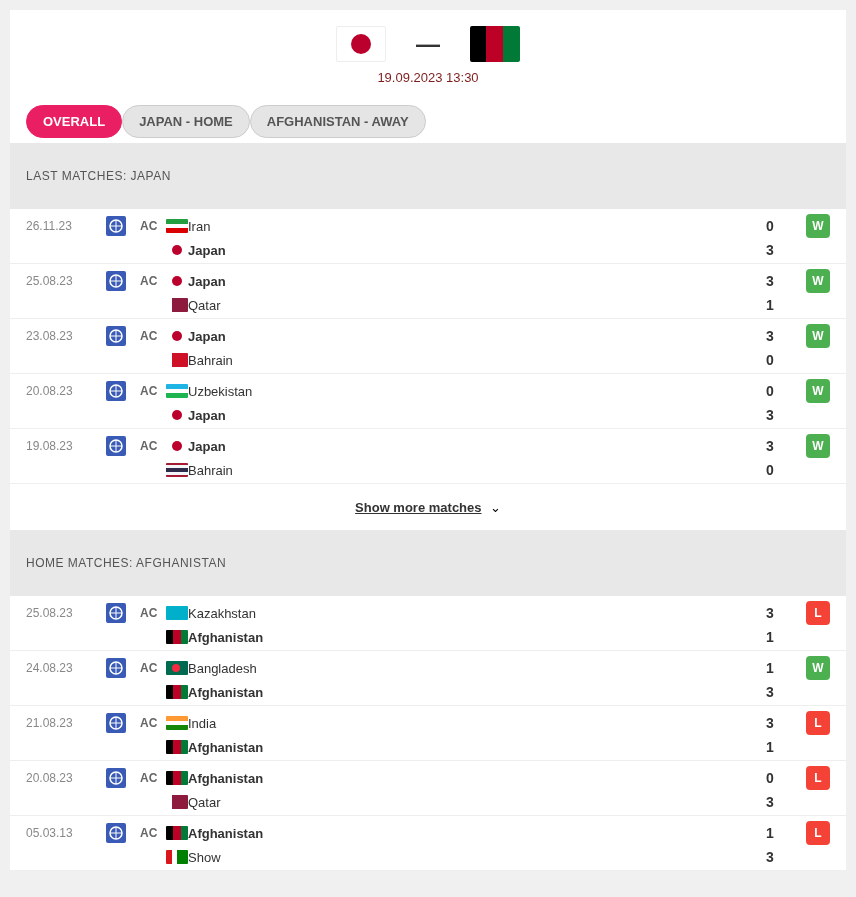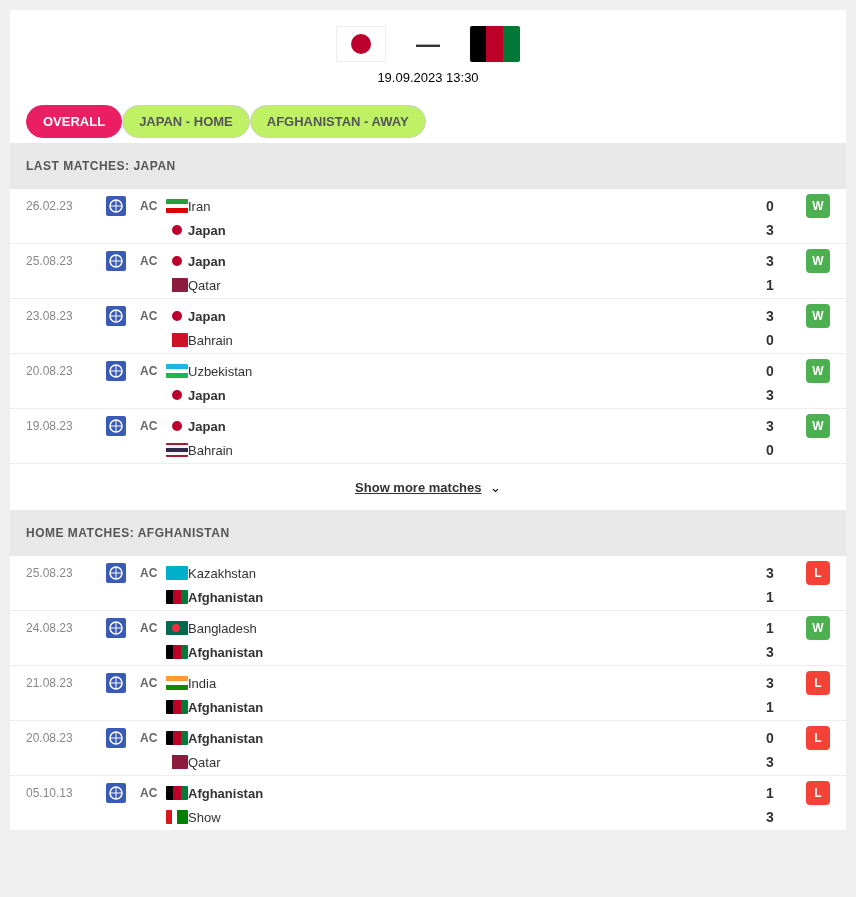--- a/index.html
+++ b/index.html
@@ -2,29 +2,29 @@
 <html><head>
   <meta charset="utf-8">
   <style>
     * { box-sizing: border-box; margin: 0; padding: 0; }
     body { font-family: Arial, sans-serif; background: #f0f0f0; display: flex; justify-content: center; padding: 10px; }
     .container { width: 856px; background: #fff; }
 
     
     .match-header { display: flex; align-items: center; justify-content: center; padding: 16px 20px 8px; gap: 30px; }
     .match-score-dash { font-size: 24px; font-weight: bold; color: #333; }
-    .match-datetime { text-align: center; color: #000000; font-size: 13px; padding-bottom: 12px; }
+    .match-datetime { text-align: center; color: #7f1d1d; font-size: 13px; padding-bottom: 12px; }
 
     
     .tabs { display: flex; gap: 0; padding: 8px 16px 5px; }
-    .tab { padding: 8px 16px; border-radius: 20px; font-size: 13px; font-weight: bold; cursor: pointer; border: 1px solid #ccc; background: #bef264; color: #555; }
+    .tab { padding: 8px 16px; border-radius: 20px; font-size: 13px; font-weight: bold; cursor: pointer; border: 1px solid #ccc; background: #e5e5e5; color: #555; }
     .tab.active { background: #e91e63; color: #fff; border-color: #e91e63; }
 
     
-    .section-header { background: #e8e8e8; padding: 16px 16px; font-size: 12px; font-weight: bold; color: #555; letter-spacing: 0.5px; }
+    .section-header { background: #e8e8e8; padding: 26px 16px; font-size: 12px; font-weight: normal; color: #555; letter-spacing: 0.5px; }
 
     
     .match-block { border-bottom: 1px solid #eee; }
     .match-row { display: flex; align-items: center; padding: 5px 16px; }
     .match-date { width: 80px; font-size: 12px; color: #888; flex-shrink: 0; }
     .match-comp { display: flex; align-items: center; gap: 14px; width: 60px; flex-shrink: 0; }
     .comp-icon { width: 20px; height: 20px; background: #3a5bb5; border-radius: 2px; display: flex; align-items: center; justify-content: center; }
     .comp-icon svg { width: 16px; height: 16px; }
     .comp-label { font-size: 12px; color: #666; font-weight: bold; }
     .team-info { flex: 1; display: flex; align-items: center; }
@@ -90,21 +90,21 @@
     <div class="tab active">OVERALL</div>
     <div class="tab">JAPAN - HOME</div>
     <div class="tab">AFGHANISTAN - AWAY</div>
   </div>
 
   <div class="section-header">LAST MATCHES: JAPAN</div>
 
   <div id="japan-matches">
       <div class="match-block match-pair">
         <div class="match-row">
-          <div class="match-date">26.02.23</div>
+          <div class="match-date">26.11.23</div>
           <div class="match-comp">
           <div class="comp-icon">
             <svg viewBox="0 0 16 16" fill="white">
                 <circle cx="8" cy="8" r="6" fill="none" stroke="white" stroke-width="1.5"></circle>
                 <line x1="8" y1="2" x2="8" y2="14" stroke="white" stroke-width="1"></line>
                 <line x1="2" y1="8" x2="14" y2="8" stroke="white" stroke-width="1"></line>
               </svg>
           </div>
           <span class="comp-label">AC</span>
         </div>
@@ -379,21 +379,21 @@
           <div class="team-info">
             <span class="small-flag flag-qatar"></span>
             <span class="team-name">Qatar</span>
           </div>
           <div class="match-score">3</div>
           <div style="width: 24px; margin-left: auto;"></div>
         </div>
       </div>
       <div class="match-block match-pair">
         <div class="match-row">
-          <div class="match-date">05.10.13</div>
+          <div class="match-date">05.03.13</div>
           <div class="match-comp">
           <div class="comp-icon">
             <svg viewBox="0 0 16 16" fill="white">
                 <circle cx="8" cy="8" r="6" fill="none" stroke="white" stroke-width="1.5"></circle>
                 <line x1="8" y1="2" x2="8" y2="14" stroke="white" stroke-width="1"></line>
                 <line x1="2" y1="8" x2="14" y2="8" stroke="white" stroke-width="1"></line>
               </svg>
           </div>
           <span class="comp-label">AC</span>
         </div>

